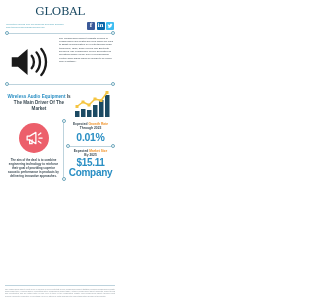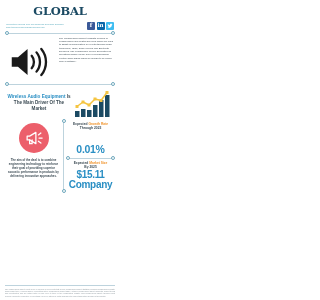--- a/index.html
+++ b/index.html
@@ -12,21 +12,21 @@
     position:relative;width:120px;height:300px;
     background:#ffffff;box-sizing:border-box;
     padding:0 4px;
   }
 
   
   .title{
     text-align:center;
     color:#1b4a63;
     font-family:"DejaVu Serif", serif;
-    font-weight:bold;
+    font-weight:normal;
     font-size:11.5px;
     line-height:11.5px;
     letter-spacing:-0.2px;
     padding-top:6px;
     text-transform:uppercase;
   }
   .title span{display:block;}
 
   
   .srcrow{
@@ -120,21 +120,21 @@
   .divider:before{top:-2px;}
   .divider:after{bottom:-2px;}
   .rightcol{flex:1;display:flex;flex-direction:column;align-items:center;padding-top:3px;}
   .statlbl{
     font-size:3.3px;line-height:4.5px;font-weight:bold;
     color:#3c4b54;text-align:center;
   }
   .statlbl .acc{color:#f0932b;}
   .statval{
     font-size:10.5px;line-height:11px;font-weight:bold;
-    color:#2a8fc4;letter-spacing:-0.3px;margin-top:13px;
+    color:#2a8fc4;letter-spacing:-0.3px;margin-top:1px;
     font-family:"Liberation Sans", sans-serif;
   }
   .hrule{
     position:relative;height:1px;background:#bdd3dd;
     width:100%;margin:3px 0 2px 0;
   }
   .hrule:before,.hrule:after{
     content:"";position:absolute;top:-1.5px;width:4px;height:4px;
     border:1px solid #6fa8bd;border-radius:50%;background:#fff;box-sizing:border-box;
   }

